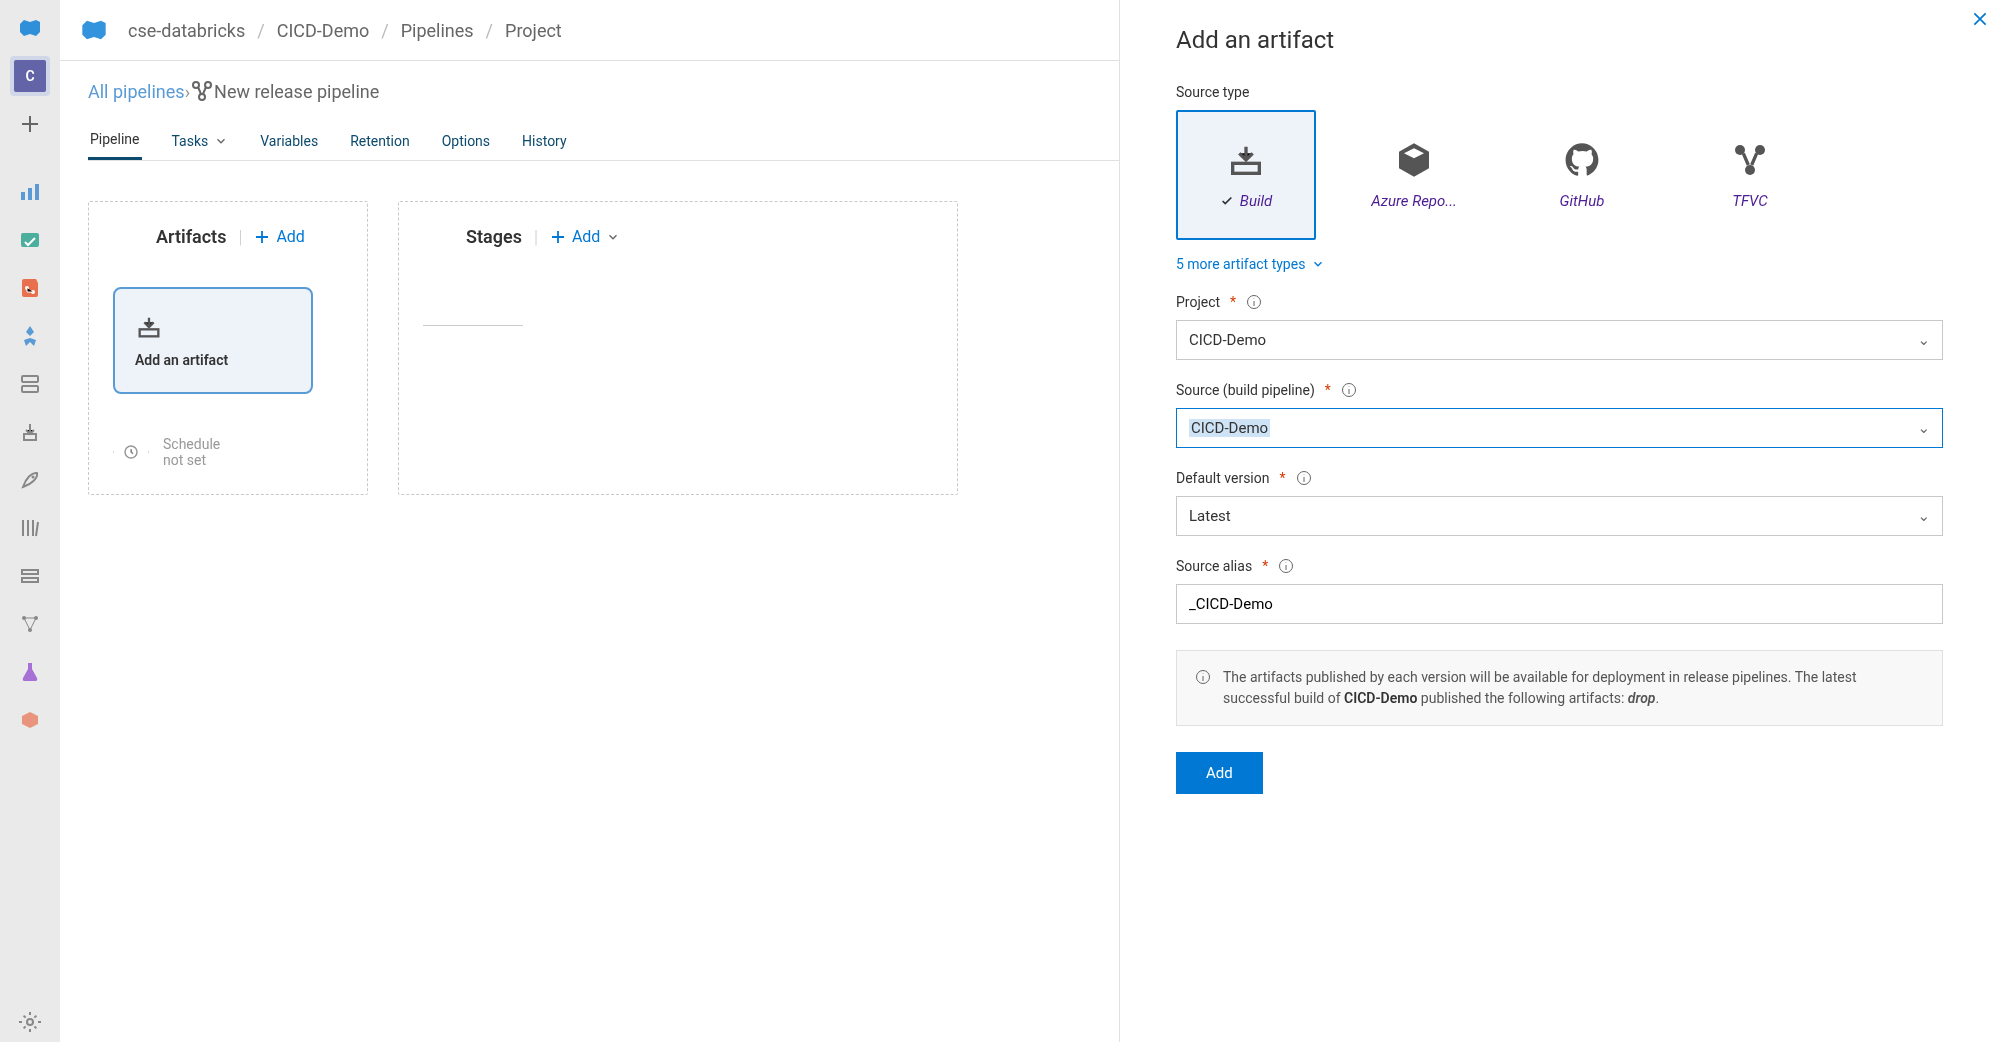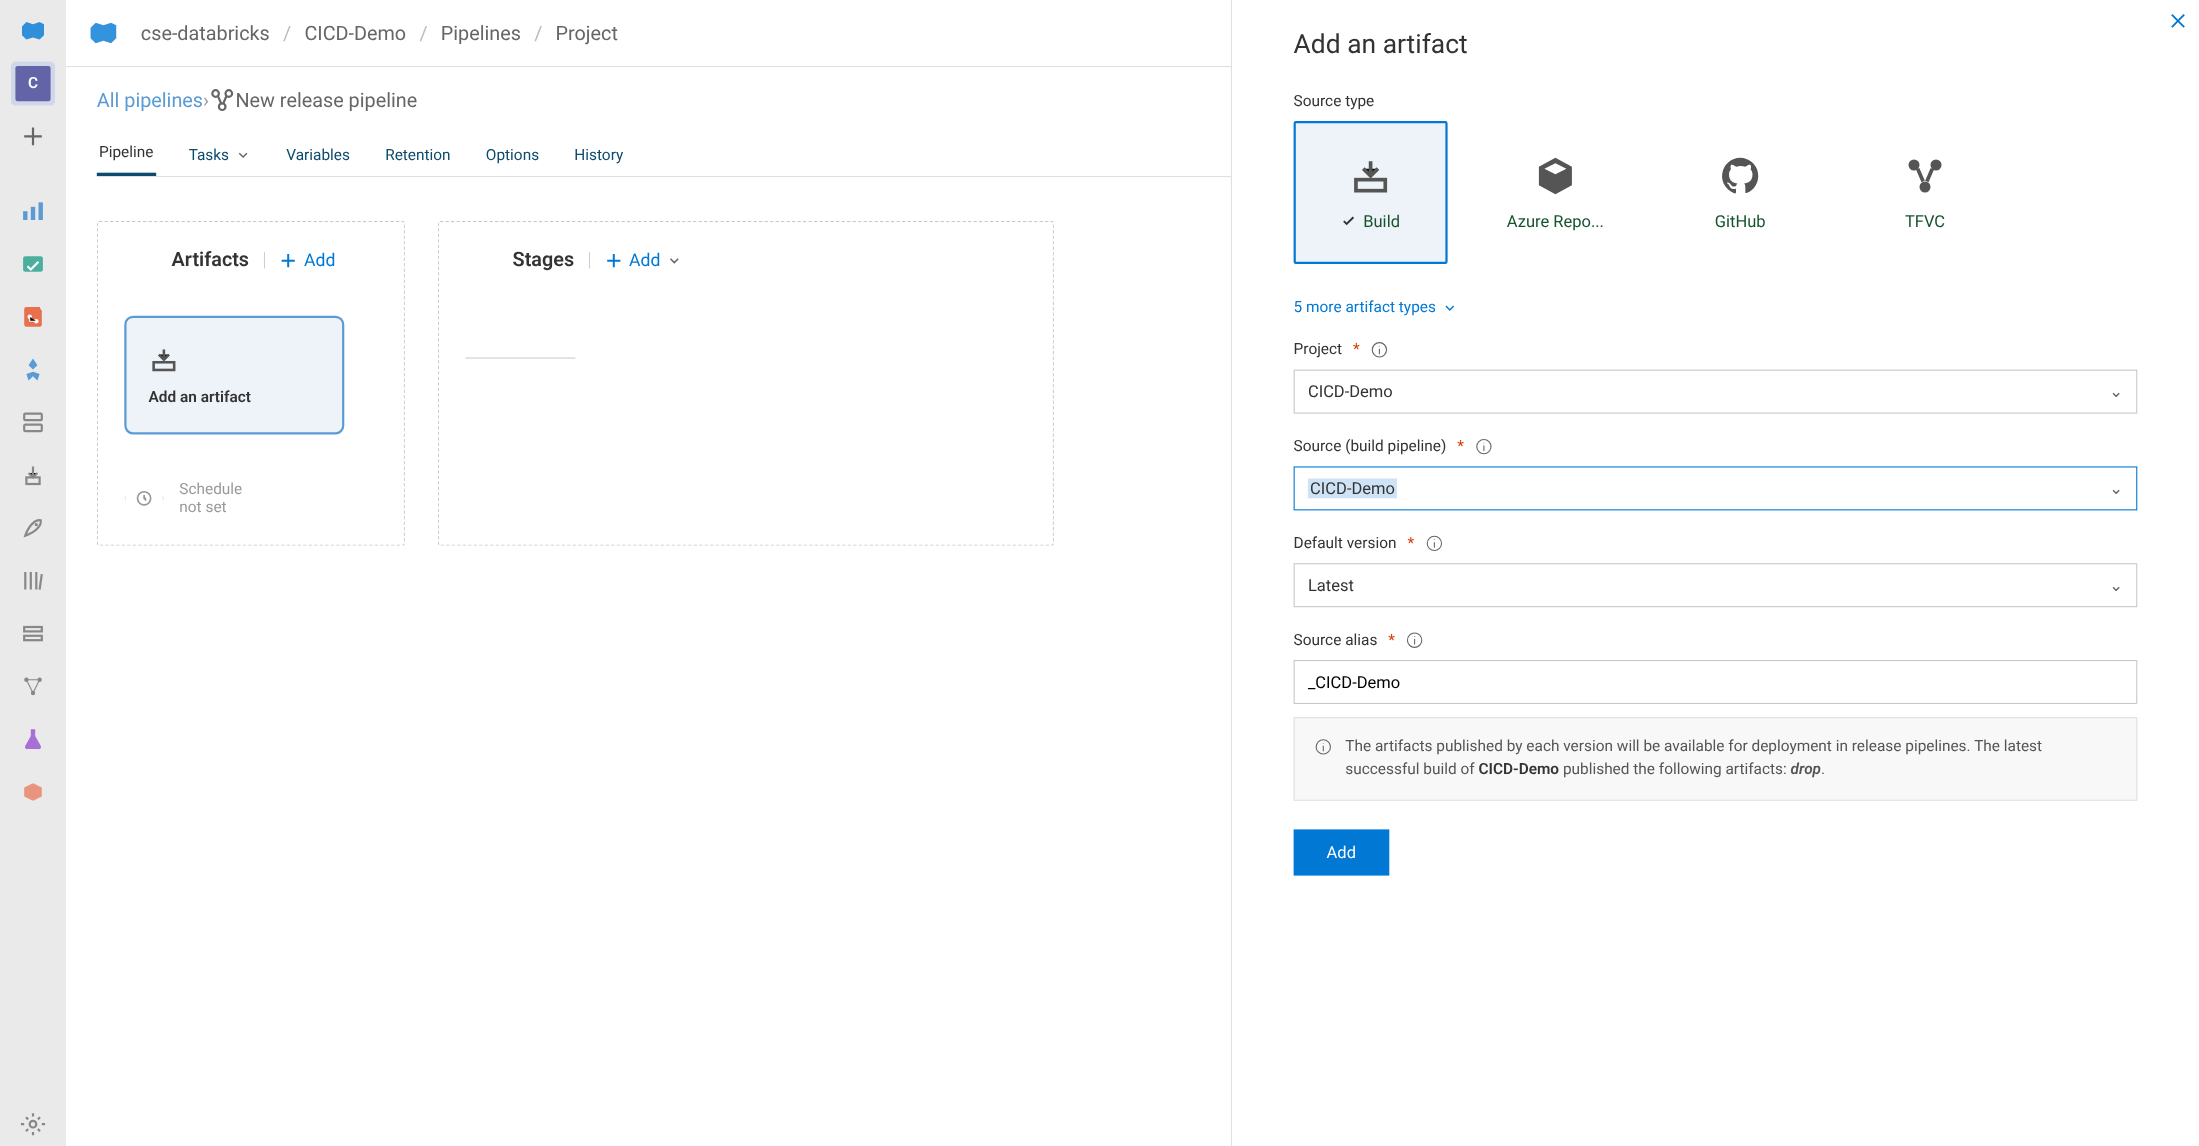--- a/index.html
+++ b/index.html
@@ -53,33 +53,33 @@
 .connector { position: absolute; left: 0; top: 78px; width: 100px; height: 1px; background: #ccc; }
 
 .rpanel { position: absolute; right: 0; top: 0; width: 880px; height: 100%; background: #fff; border-left: 1px solid #e0e0e0; padding: 26px 56px 26px 56px; overflow-y: auto; }
 .rpanel-close { position: absolute; right: 10px; top: 10px; cursor: pointer; color: #0078d4; }
 .rpanel h2 { font-size: 24px; font-weight: 400; color: #333; margin-bottom: 30px; }
 .label { color: #333; margin-bottom: 10px; margin-top: 22px; display: flex; align-items: center; gap: 10px; }
 .req { color: #d83b01; }
 .info-icon { width: 16px; height: 16px; color: #666; cursor: pointer; }
 
 .source-types { display: flex; gap: 28px; margin-top: 10px; }
-.src-card { width: 140px; height: 130px; border: 1px solid transparent; border-radius: 2px; display: flex; flex-direction: column; align-items: center; justify-content: center; gap: 12px; cursor: pointer; color: #14532d; }
+.src-card { width: 140px; height: 130px; border: 1px solid transparent; border-radius: 2px; display: flex; flex-direction: column; align-items: center; justify-content: center; gap: 12px; cursor: pointer; color: #4c1d95; font-style: italic; }
 .src-card.selected { border: 2px solid #0078d4; background: #eef3fa; }
 .src-card-icon { width: 40px; height: 40px; }
 .src-card-label { font-size: 15px; display: flex; align-items: center; gap: 6px; }
 
-.more-link { color: #0078d4; margin-top: 32px; display: flex; align-items: center; gap: 6px; cursor: pointer; }
+.more-link { color: #0078d4; margin-top: 16px; display: flex; align-items: center; gap: 6px; cursor: pointer; }
 
 .select-box, .input-box { width: 100%; border: 1px solid #c8c8c8; padding: 10px 12px; font-size: 15px; display: flex; align-items: center; justify-content: space-between; cursor: pointer; background: #fff; }
 .select-box.focused { border: 1px solid #0078d4; }
 .select-val-hl { background: #cfe3f7; padding: 0 2px; }
 .chev { color: #666; }
 
-.info-box { margin-top: 12px; border: 1px solid #e0e0e0; background: #f8f8f8; padding: 16px 18px; display: flex; gap: 12px; font-size: 14px; color: #555; line-height: 1.5; }
+.info-box { margin-top: 26px; border: 1px solid #e0e0e0; background: #f8f8f8; padding: 16px 18px; display: flex; gap: 12px; font-size: 14px; color: #555; line-height: 1.5; }
 .info-box strong { font-weight: 600; color: #333; font-style: normal; }
 .info-box em { font-style: italic; font-weight: 600; }
 
 .add-btn { margin-top: 26px; background: #0078d4; color: #fff; border: none; padding: 12px 30px; font-size: 15px; cursor: pointer; }
 
 .proj-avatar { width: 32px; height: 32px; background: #6264a7; color: #fff; border-radius: 2px; display: flex; align-items: center; justify-content: center; font-weight: 600; }
 </style>
 </head>
 <body>
 

